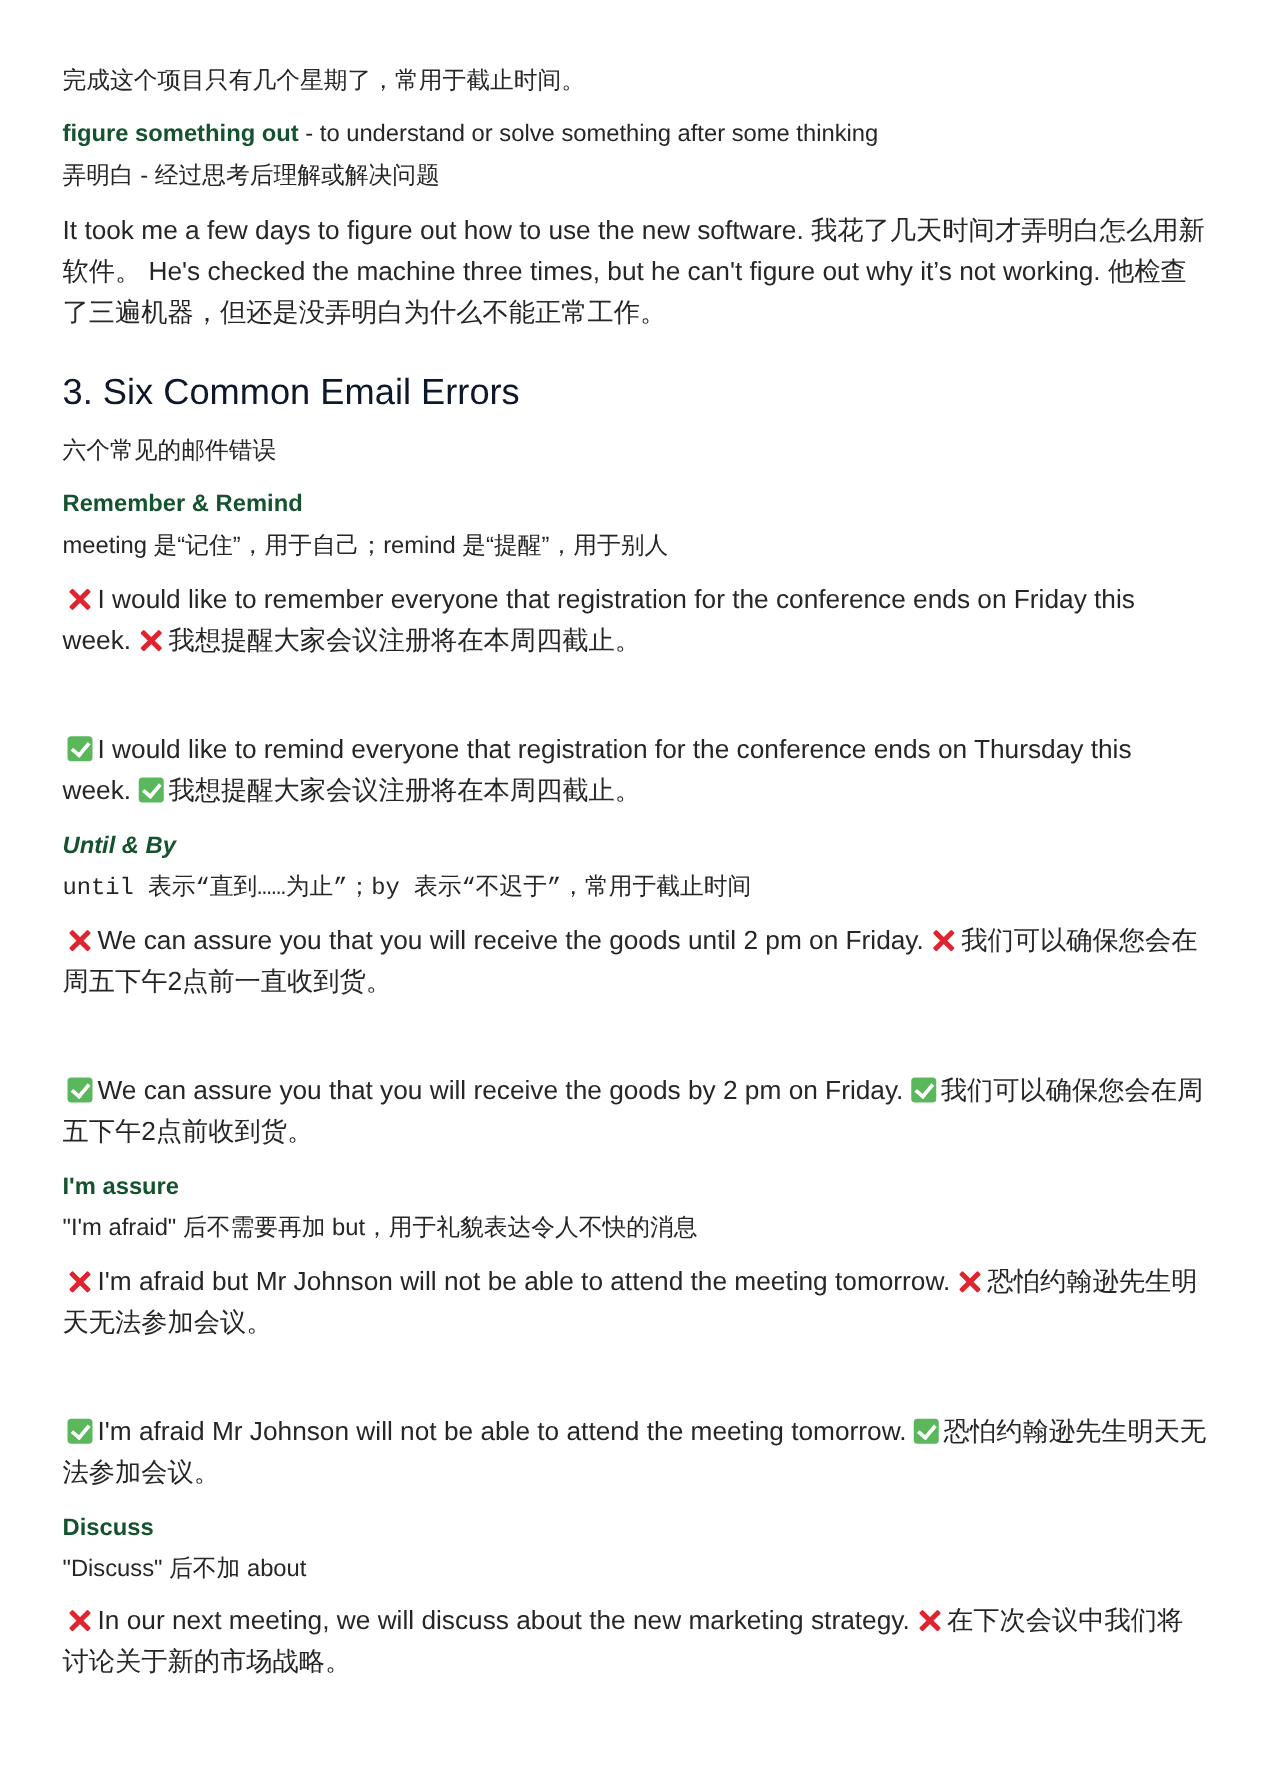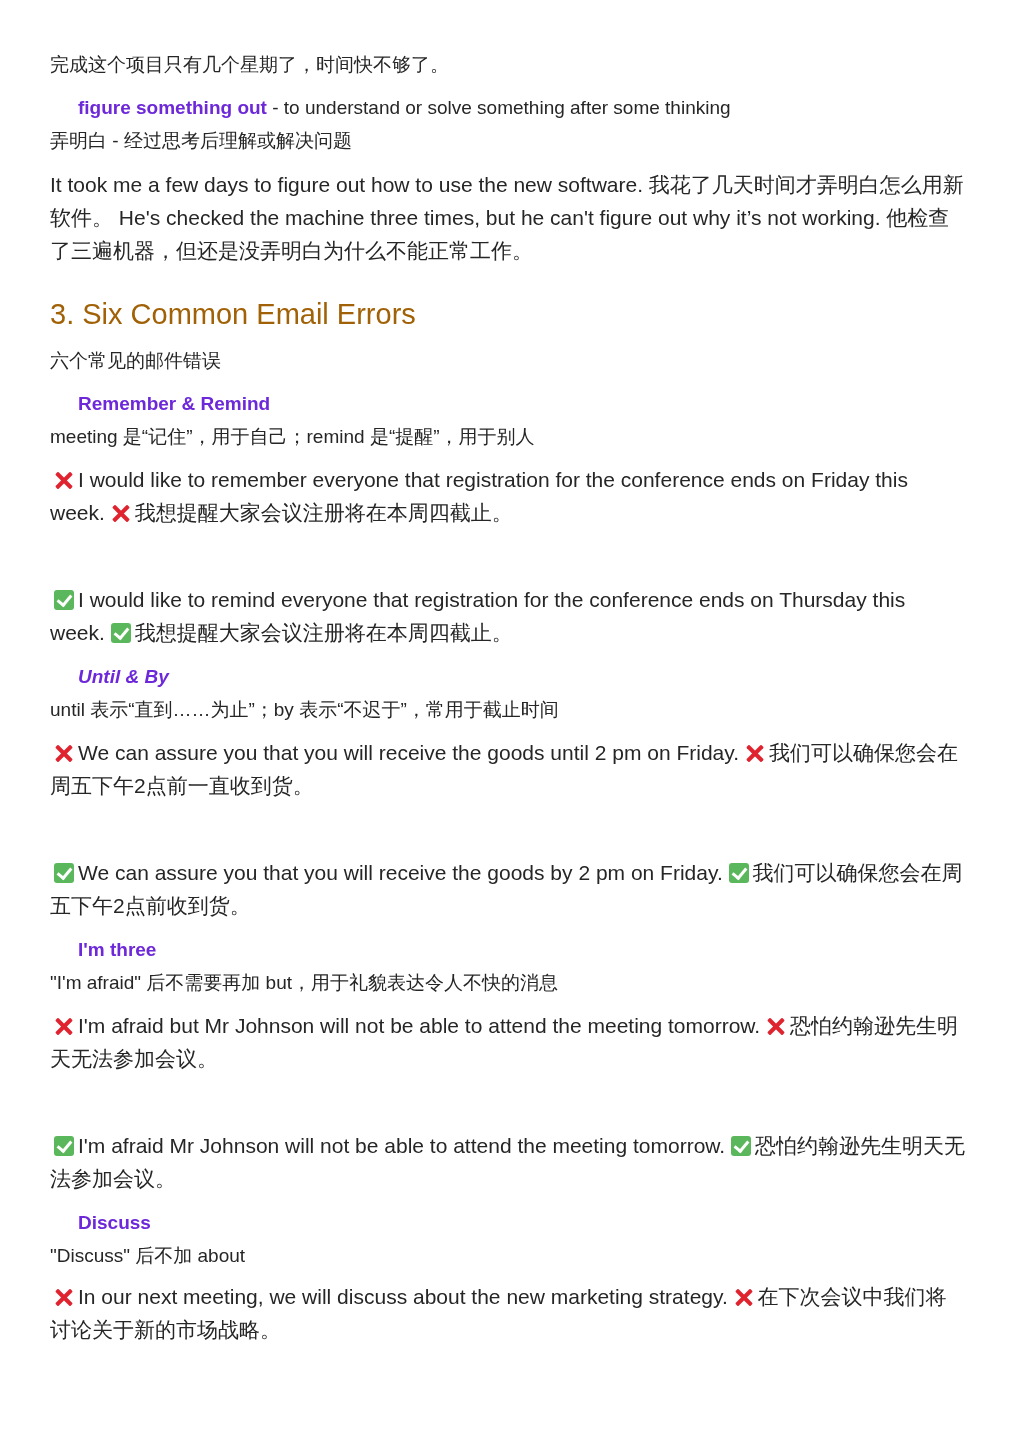--- a/index.html
+++ b/index.html
@@ -22,27 +22,27 @@
       width: 915px;
     }
     .line {
       position: absolute;
       left: 0;
       white-space: nowrap;
       font-size: 19px;
       line-height: 24px;
       color: #262626;
     }
-    .bold { font-weight: bold; color: #6d28d9; margin-left: 28px; }
+    .bold { font-weight: bold; color: #14532d; }
     .heading {
       position: absolute;
       left: 0;
       font-size: 29px;
       line-height: 36px;
-      color: #a16207;
+      color: #0f172a;
       white-space: nowrap;
     }
     .para {
       position: absolute;
       left: 0;
       width: 915px;
       font-size: 21px;
       line-height: 33px;
       color: #262626;
     }
@@ -80,21 +80,21 @@
       border-right: 3px solid #ffffff;
       border-bottom: 3px solid #ffffff;
       transform: rotate(40deg);
     }
   </style>
 </head>
 <body>
 
 <div class="page">
 
-  <div class="line" style="top:53px;">完成这个项目只有几个星期了，时间快不够了。</div>
+  <div class="line" style="top:53px;">完成这个项目只有几个星期了，常用于截止时间。</div>
 
   <div class="line" style="top:96px;">
     <span class="bold">figure something out</span><span> - to understand or solve something after some thinking</span>
   </div>
   <div class="line" style="top:129px;"> 弄明白 - 经过思考后理解或解决问题</div>
 
   <div class="para" style="top:168px;"> It took me a few days to figure out how to use the new software.  我花了几天时间才弄明白怎么用新软件。 He's checked the machine three times, but he can't figure out why it’s not working.  他检查了三遍机器，但还是没弄明白为什么不能正常工作。</div>
 
   <div class="heading" style="top:296px;">3. Six Common Email Errors</div>
   <div class="line" style="top:349px;">六个常见的邮件错误</div>
@@ -102,29 +102,29 @@
   <div class="line bold" style="top:392px;">Remember &amp; Remind</div>
   <div class="line" style="top:425px;"> meeting 是“记住”，用于自己；remind 是“提醒”，用于别人</div>
   <div class="para" style="top:463px;text-indent:4px;">
     <span class="mark mark-x"></span><span>I would like to remember everyone that registration for the conference ends on Friday this week. </span><span class="mark mark-x"></span><span>我想提醒大家会议注册将在本周四截止。</span>
   </div>
   <div class="para" style="top:583px;text-indent:4px;">
     <span class="mark mark-check"></span><span>I would like to remind everyone that registration for the conference ends on Thursday this week. </span><span class="mark mark-check"></span><span>我想提醒大家会议注册将在本周四截止。</span>
   </div>
 
   <div class="line bold" style="top:665px;font-style:italic;">Until &amp; By</div>
-  <div class="line" style="top:698px;"> until 表示“直到……为止”；by 表示“不迟于”，常用于截止时间</div>
+  <div class="line" style="top:698px;font-family:Liberation Mono, monospace;"> until 表示“直到……为止”；by 表示“不迟于”，常用于截止时间</div>
   <div class="para" style="top:736px;text-indent:4px;">
     <span class="mark mark-x"></span><span>We can assure you that you will receive the goods until 2 pm on Friday. </span><span class="mark mark-x"></span><span>我们可以确保您会在周五下午2点前一直收到货。</span>
   </div>
   <div class="para" style="top:856px;text-indent:4px;">
     <span class="mark mark-check"></span><span>We can assure you that you will receive the goods by 2 pm on Friday. </span><span class="mark mark-check"></span><span>我们可以确保您会在周五下午2点前收到货。</span>
   </div>
 
-  <div class="line bold" style="top:938px;">I'm three</div>
+  <div class="line bold" style="top:938px;">I'm assure</div>
   <div class="line" style="top:971px;"> "I'm afraid" 后不需要再加 but，用于礼貌表达令人不快的消息</div>
   <div class="para" style="top:1009px;text-indent:4px;">
     <span class="mark mark-x"></span><span>I'm afraid but Mr Johnson will not be able to attend the meeting tomorrow. </span><span class="mark mark-x"></span><span>恐怕约翰逊先生明天无法参加会议。</span>
   </div>
   <div class="para" style="top:1129px;text-indent:4px;">
     <span class="mark mark-check"></span><span>I'm afraid Mr Johnson will not be able to attend the meeting tomorrow. </span><span class="mark mark-check"></span><span>恐怕约翰逊先生明天无法参加会议。</span>
   </div>
 
   <div class="line bold" style="top:1211px;">Discuss</div>
   <div class="line" style="top:1244px;"> "Discuss" 后不加 about</div>

